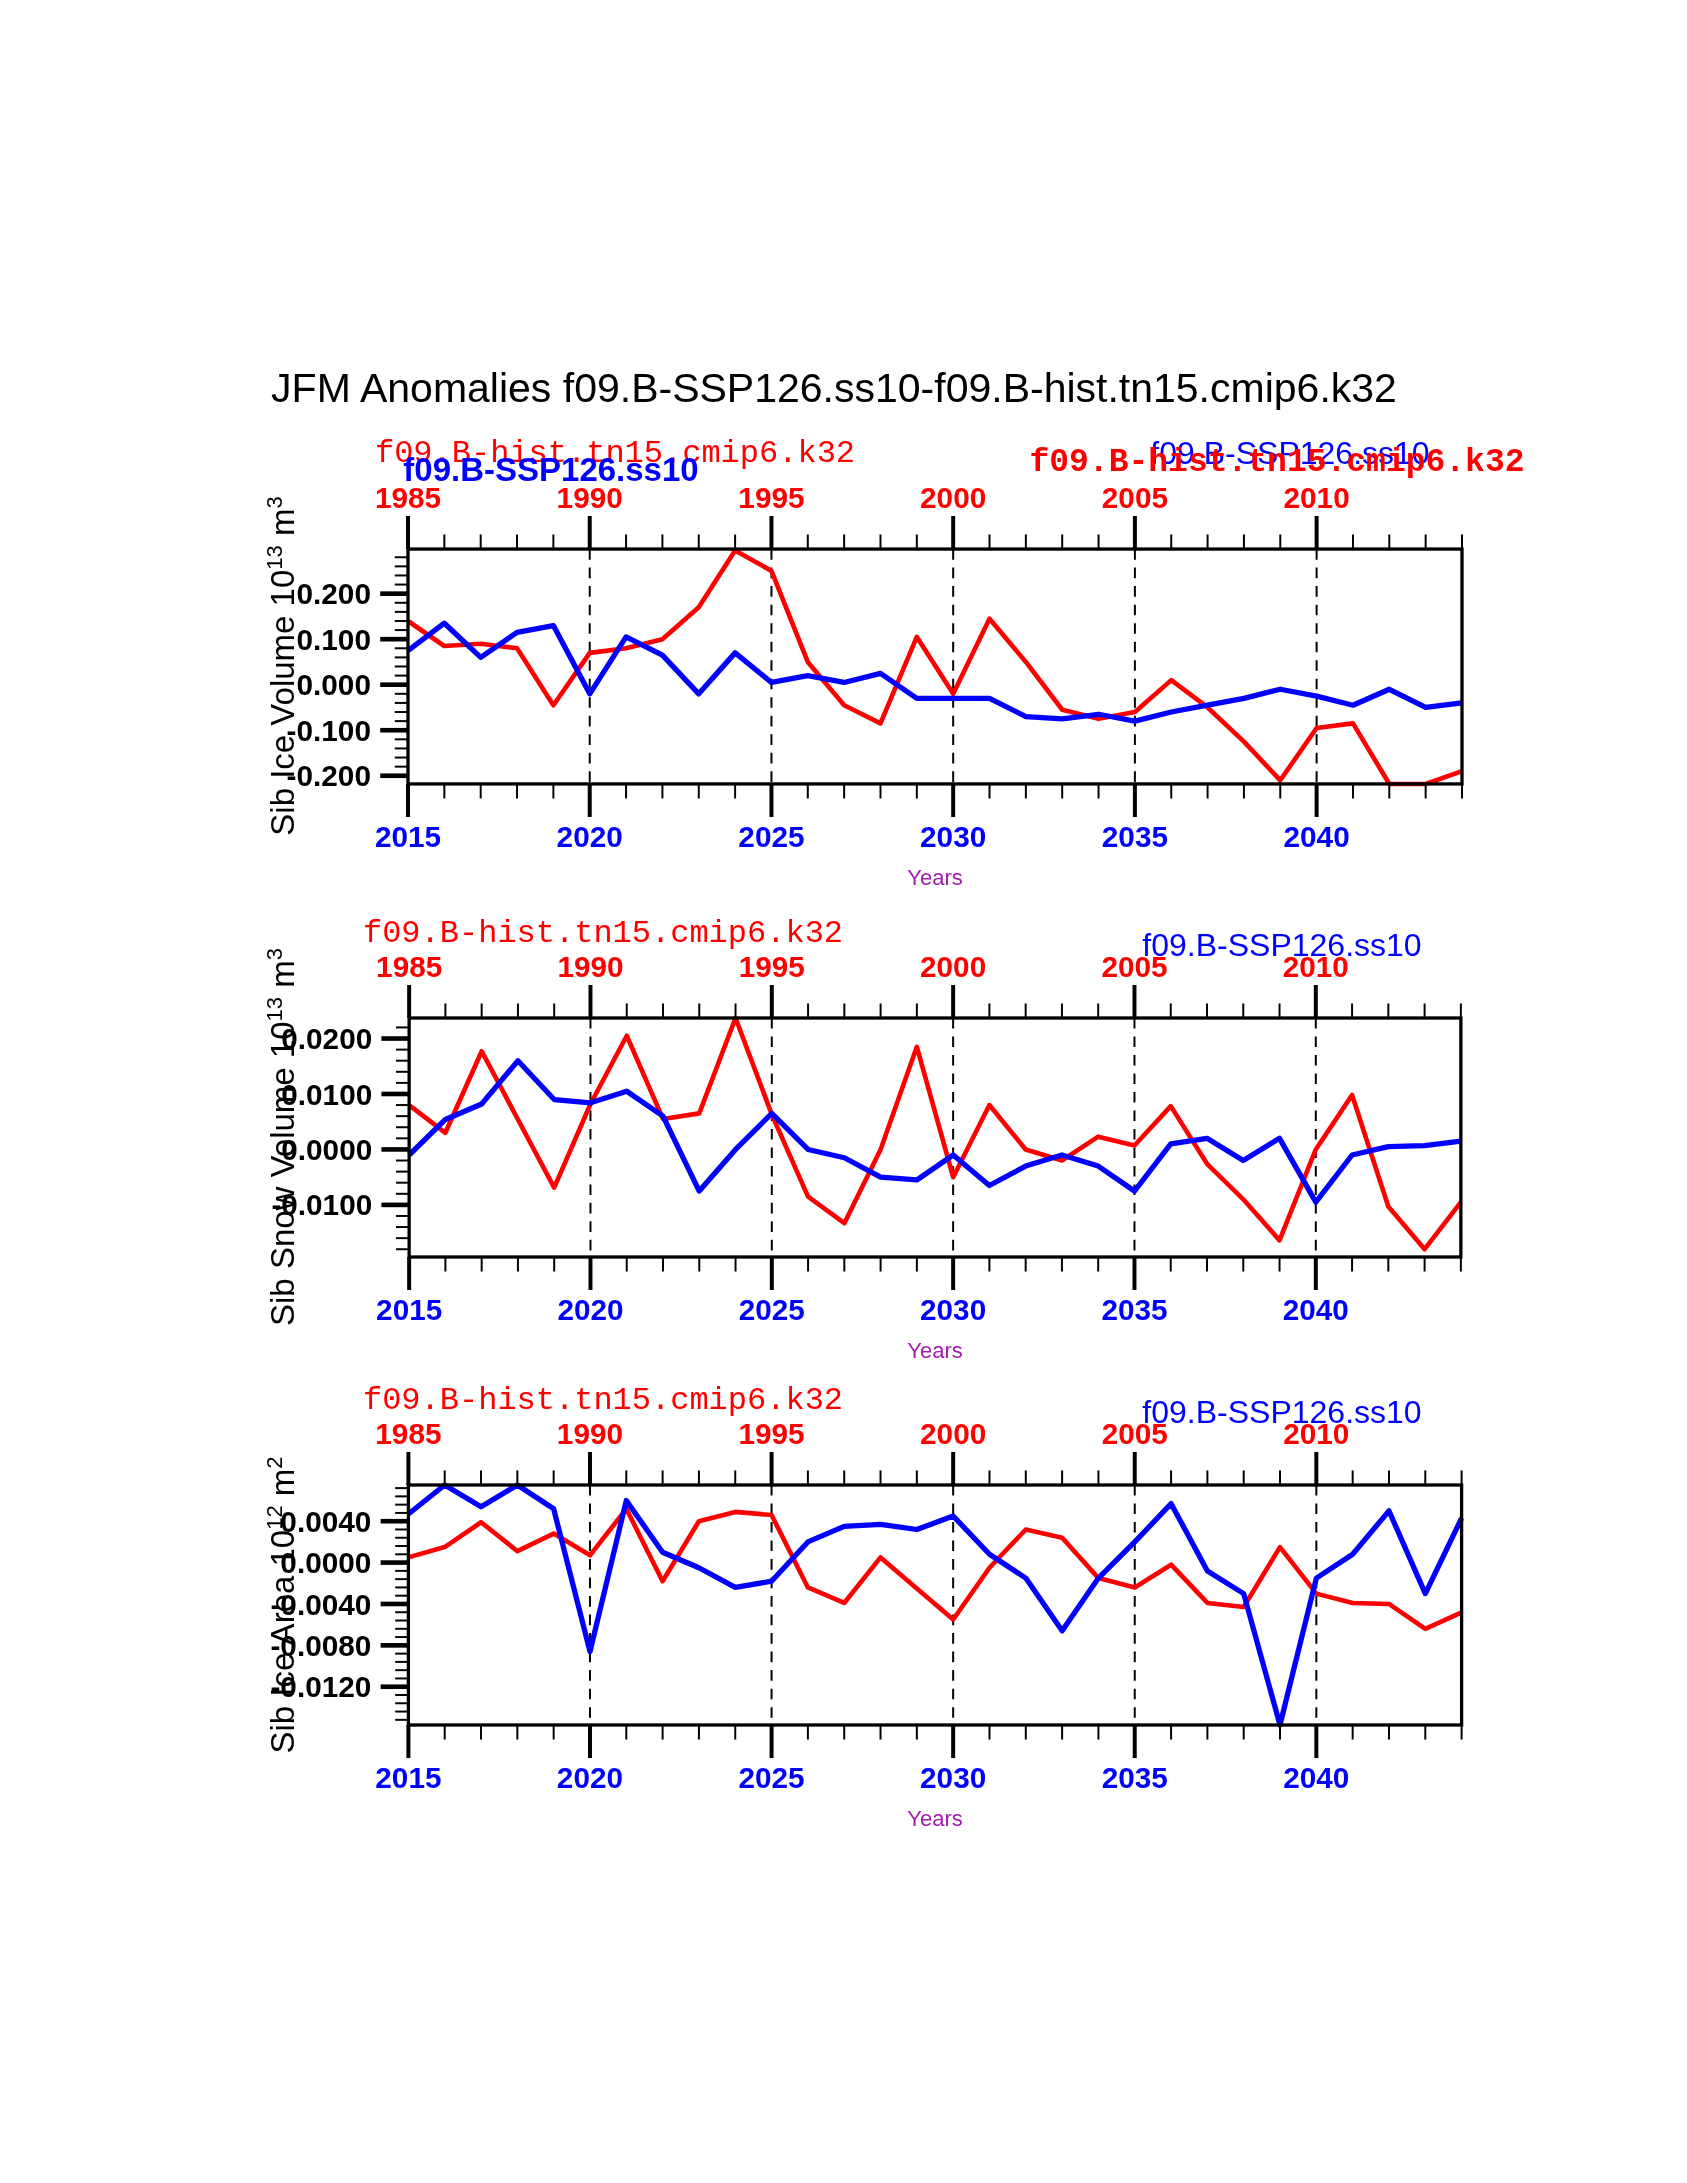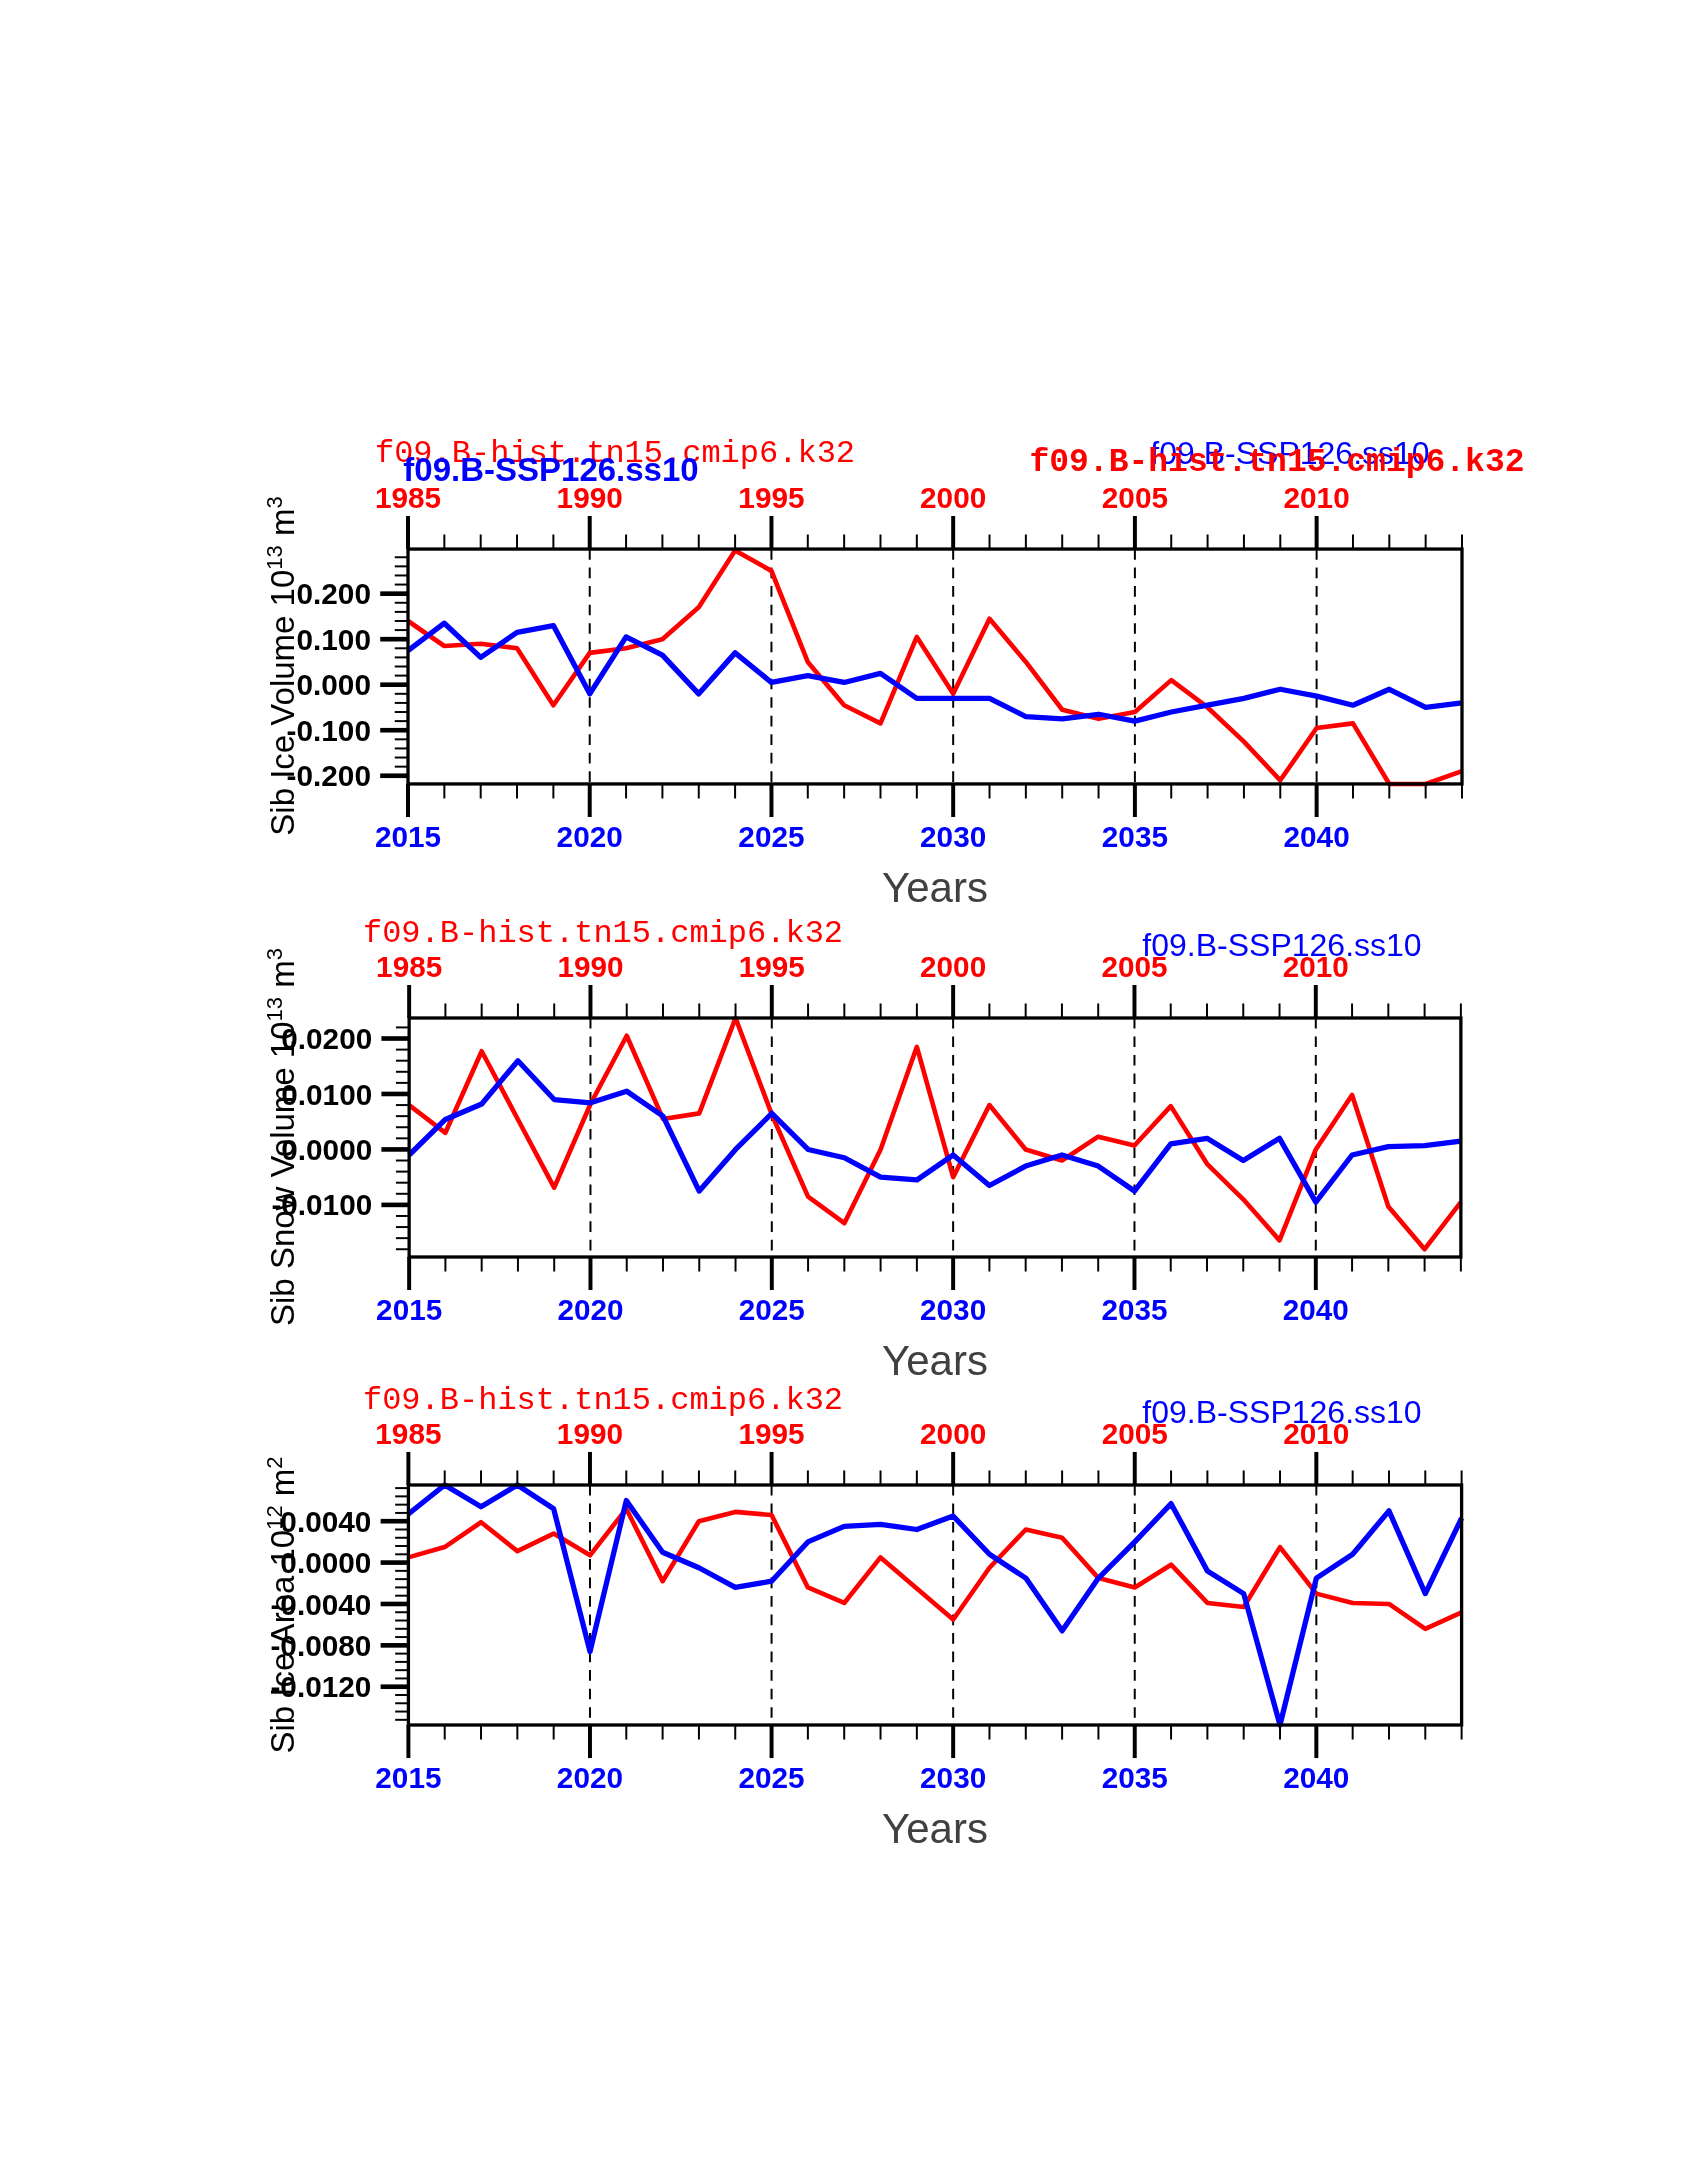--- a/index.html
+++ b/index.html
@@ -8,29 +8,30 @@
   .chart-title{position:absolute;left:834px;top:368px;transform:translateX(-50%);
         font-size:41px;color:#000;white-space:nowrap;line-height:1;}
   .legend{position:absolute;transform:translateX(-50%);font-size:32px;line-height:1;white-space:nowrap;}
   .legend.bold{font-weight:bold;font-size:33px;}
   .c-red{color:#ff0000;font-family:Liberation Mono, monospace;}
   .c-blue{color:#0000ff;}
   .ytitle{position:absolute;left:281px;transform:translate(-50%,-50%) rotate(-90deg);
         font-size:33px;color:#000;white-space:nowrap;line-height:1;}
   .ytitle sup{font-size:22px;}
   .xtitle{position:absolute;left:935px;transform:translateX(-50%);
-        font-size:42px;color:#404040;line-height:1;white-space:nowrap;}
+        font-size:22px;color:#a21caf;line-height:1;white-space:nowrap;}
   svg text.ticklabel{font-family:"Liberation Sans", sans-serif;font-size:45px;font-weight:bold;}
   svg{shape-rendering:geometricPrecision;}
 </style>
 </head>
 <body>
 
 <div class="page">
 
+  <div class="chart-title">JFM Anomalies f09.B-SSP126.ss10-f09.B-hist.tn15.cmip6.k32</div>
 
   <div class="legend c-red" style="left: 615px; top: 438px; color: rgb(255, 0, 0);">f09.B-hist.tn15.cmip6.k32</div>
   <div class="legend c-blue bold" style="left: 551px; top: 453px; color: rgb(0, 0, 255);">f09.B-SSP126.ss10</div>
   <div class="legend c-blue" style="left: 1290px; top: 437px; color: rgb(0, 0, 255);">f09.B-SSP126.ss10</div>
   <div class="legend c-red bold" style="left: 1277px; top: 446px; color: rgb(255, 0, 0);">f09.B-hist.tn15.cmip6.k32</div>
 
   <div class="legend c-red" style="left: 603px; top: 918px; color: rgb(255, 0, 0);">f09.B-hist.tn15.cmip6.k32</div>
   <div class="legend c-blue" style="left: 1282px; top: 929px; color: rgb(0, 0, 255);">f09.B-SSP126.ss10</div>
 
   <div class="legend c-red" style="left: 603px; top: 1385px; color: rgb(255, 0, 0);">f09.B-hist.tn15.cmip6.k32</div>

